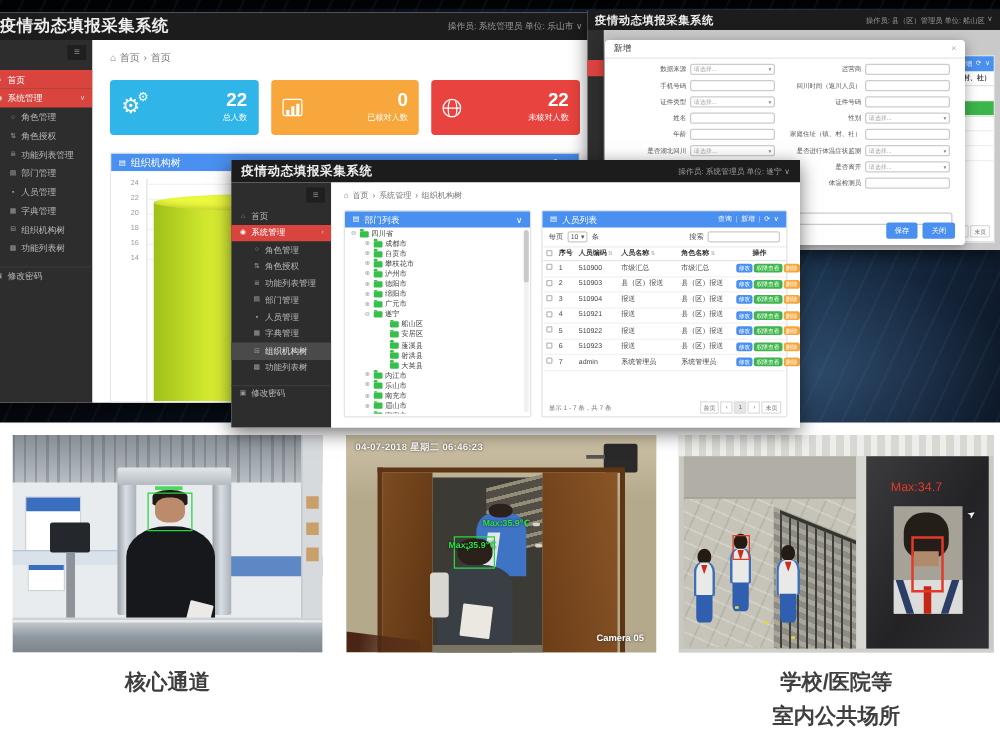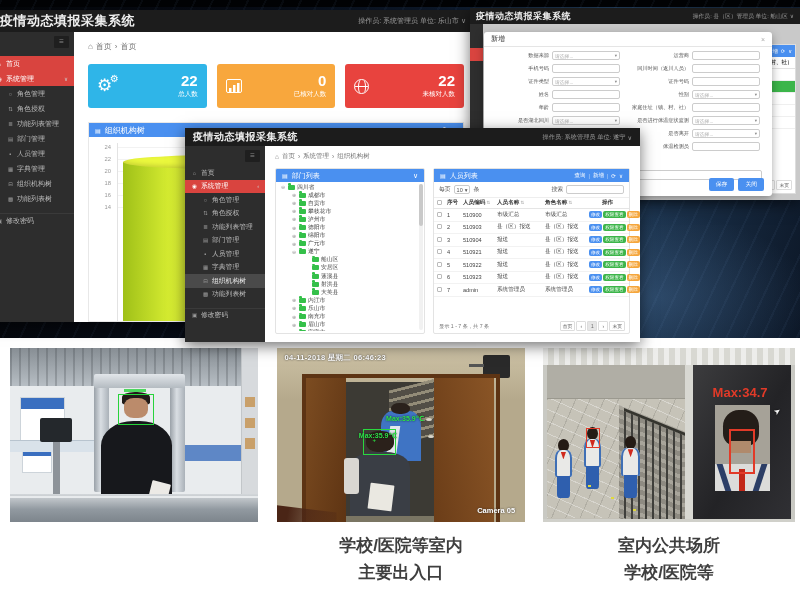--- a/index.html
+++ b/index.html
@@ -230,21 +230,21 @@
   .p3 .divider{left:56.5%;top:10%;width:3%;height:88%;background:#d8d8d2;}
   .p3 .rpane{left:59.5%;top:10%;width:39%;height:88%;background:linear-gradient(120deg,#3c3c3e,#232326 55%,#303034);overflow:hidden;}
   .p3 .inset{position:absolute;left:22%;top:26%;width:56%;height:56%;background:#a6a298;}
   .p3 .ihair{position:absolute;left:16%;top:6%;width:64%;height:42%;background:#241d18;border-radius:45% 45% 35% 35%;}
   .p3 .iface{position:absolute;left:30%;top:42%;width:36%;height:14%;background:#b08a6c;filter:blur(.5px);}
   .p3 .ishould{position:absolute;left:0;bottom:0;width:100%;height:32%;background:#dcdcda;}
   .p3 .ishould::before{content:"";position:absolute;left:12%;top:0;width:10%;height:100%;background:#2c3e66;transform:skewX(18deg);}
   .p3 .ishould::after{content:"";position:absolute;right:12%;top:0;width:10%;height:100%;background:#2c3e66;transform:skewX(-18deg);}
   .p3 .iscarf{position:absolute;left:44%;bottom:0;width:12%;height:26%;background:#c22718;}
   .p3 .redbox{position:absolute;left:27%;top:28%;width:46%;height:52%;border:2px solid #e23a28;}
-  .p3 .rtemp{position:absolute;left:20%;top:13%;color:#e23a28;font-size:13px;font-weight:bold;white-space:nowrap;}
+  .p3 .rtemp{position:absolute;left:20%;top:13%;color:#e23a28;font-size:10px;font-weight:normal;white-space:nowrap;}
   .p3 .cursor{position:absolute;left:82%;top:27%;color:#f2f2f2;font-size:8px;text-shadow:0 0 2px #000;transform:rotate(-35deg);}
   .p3 .botstrip{left:0;top:98%;width:100%;height:2%;background:#d0d0ca;}
 </style>
 </head>
 <body>
 
 <div id="stage">
   <div class="bg-top"></div>
 
   <div class="shot shotA">
@@ -997,21 +997,21 @@
     <i class="abs jacket"></i>
     <i class="abs head2"></i>
     <i class="abs vest"></i>
     <i class="abs sleeve"></i>
     <i class="abs head1"></i>
     <i class="abs fbox2"></i>
     <span class="abs fplus">+</span>
     <i class="abs book"></i>
     <span class="abs temp" style="left:44%;top:38.5%">Max:35.9℃</span>
     <span class="abs temp" style="left:33%;top:48.5%">Max:35.9℃</span>
-    <span class="abs ts">04-11-2018 星期二 06:46:23</span>
+    <span class="abs ts">04-07-2018 星期二 06:46:23</span>
     <span class="abs cam">Camera 05</span>
     <i class="abs railshadow"></i>
     <i class="abs floor"></i>
   </div>
 
   <div class="photo p3">
     <i class="abs topstrip"></i>
     <div class="abs lpane">
       <i class="abs lwall"></i>
       <i class="abs ltiles"></i>
@@ -1049,22 +1049,19 @@
         <i class="ishould"></i>
         <i class="iscarf"></i>
         <i class="redbox"></i>
       </div>
       <span class="cursor">➤</span>
     </div>
     <i class="abs botstrip"></i>
   </div>
 
   <div class="caption cap1">
-  </div>
-  <div class="caption cap2">
-    <div>学校/医院等室内</div>
-    <div>主要出入口</div>
+    <div>核心通道</div>
   </div>
   <div class="caption cap3">
+    <div>学校/医院等</div>
     <div>室内公共场所</div>
-    <div>学校/医院等</div>
   </div>
 </div>
 
 </body></html>

